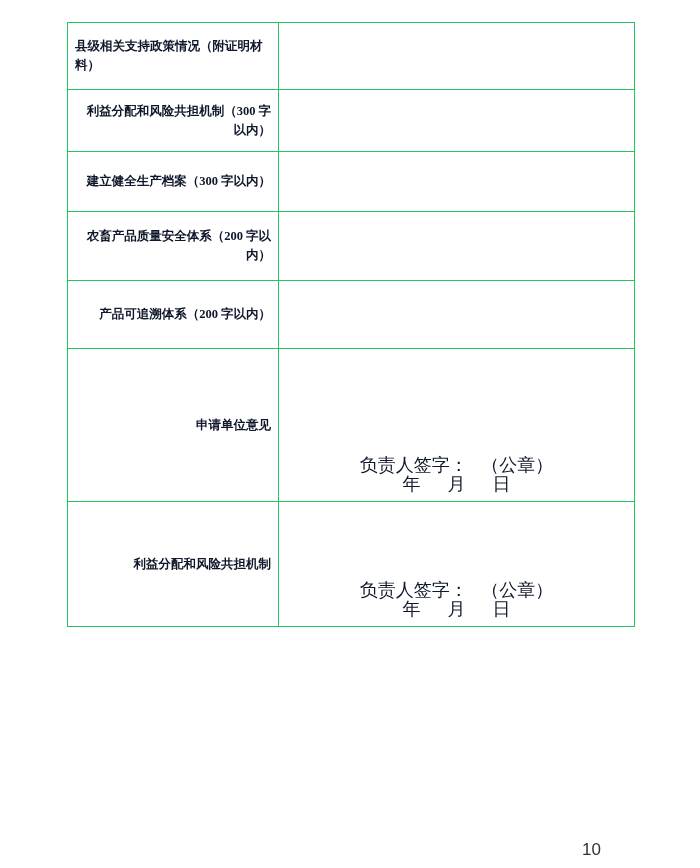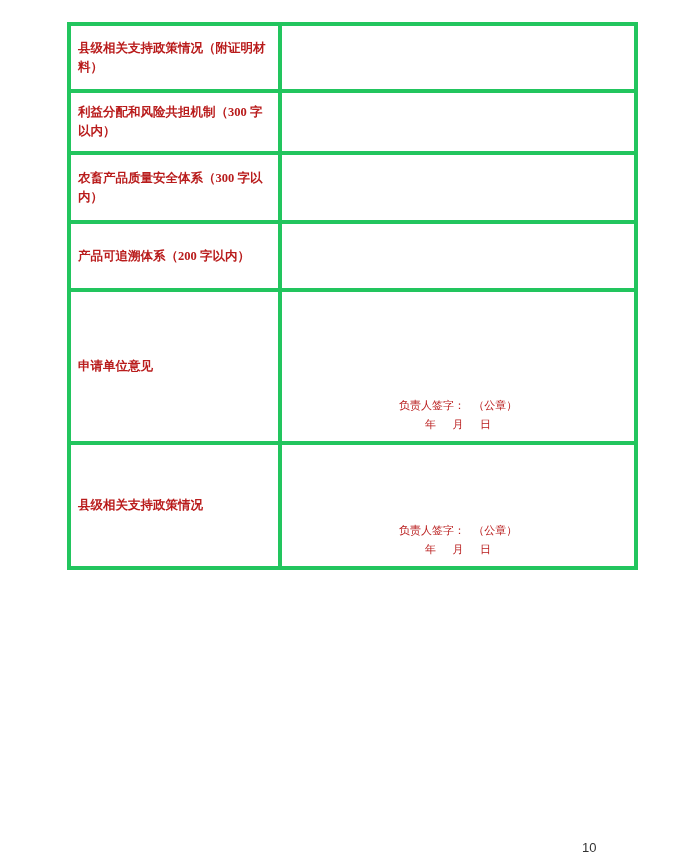--- a/index.html
+++ b/index.html
@@ -18,55 +18,55 @@
   }
   table.form-table {
     position: absolute;
     left: 67px;
     top: 22px;
     width: 567px;
     border-collapse: collapse;
     table-layout: fixed;
   }
   table.form-table td {
-    border: 4px solid #22c55e;
+    border: 1px solid #22c55e;
     font-size: 12.5px;
     line-height: 19px;
-    color: #b91c1c;
+    color: #0f172a;
     overflow: hidden;
   }
   td.label-cell {
     font-weight: bold;
-    text-align: left;
+    text-align: right;
     vertical-align: middle;
     padding: 4px 7px;
   }
   td.label-cell.align-left {
     text-align: left;
   }
   td.blank-cell {
     background: #ffffff;
   }
   td.signature-cell {
     vertical-align: bottom;
     text-align: center;
     padding: 4px 8px 7px 8px;
   }
   .sig-line {
     white-space: pre;
-    font-size: 11px;
+    font-size: 18px;
     line-height: 19px;
     font-weight: normal;
   }
   .page-number {
     position: absolute;
     left: 582px;
     top: 840px;
     font-family: "Liberation Sans", "DejaVu Sans", sans-serif;
-    font-size: 13px;
+    font-size: 17px;
     color: #333333;
   }
 </style>
 </head>
 <body>
 
 <div class="page">
 
   <table class="form-table">
     <colgroup>
@@ -75,37 +75,41 @@
     </colgroup>
     <tbody>
       <tr style="height:67px">
         <td class="label-cell align-left">县级相关支持政策情况（附证明材料）</td>
         <td class="blank-cell"></td>
       </tr>
       <tr style="height:62px">
         <td class="label-cell">利益分配和风险共担机制（300 字以内）</td>
         <td class="blank-cell"></td>
       </tr>
+      <tr style="height:60px">
+        <td class="label-cell">建立健全生产档案（300 字以内）</td>
+        <td class="blank-cell"></td>
+      </tr>
       <tr style="height:69px">
-        <td class="label-cell">农畜产品质量安全体系（300 字以内）</td>
+        <td class="label-cell">农畜产品质量安全体系（200 字以内）</td>
         <td class="blank-cell"></td>
       </tr>
       <tr style="height:68px">
         <td class="label-cell">产品可追溯体系（200 字以内）</td>
         <td class="blank-cell"></td>
       </tr>
       <tr style="height:153px">
         <td class="label-cell">申请单位意见</td>
         <td class="signature-cell">
           <div class="sig-line">负责人签字：   （公章）</div>
           <div class="sig-line">年      月      日</div>
         </td>
       </tr>
       <tr style="height:125px">
-        <td class="label-cell">县级相关支持政策情况</td>
+        <td class="label-cell">利益分配和风险共担机制</td>
         <td class="signature-cell">
           <div class="sig-line">负责人签字：   （公章）</div>
           <div class="sig-line">年      月      日</div>
         </td>
       </tr>
     </tbody>
   </table>
 
   <div class="page-number">10</div>
 

